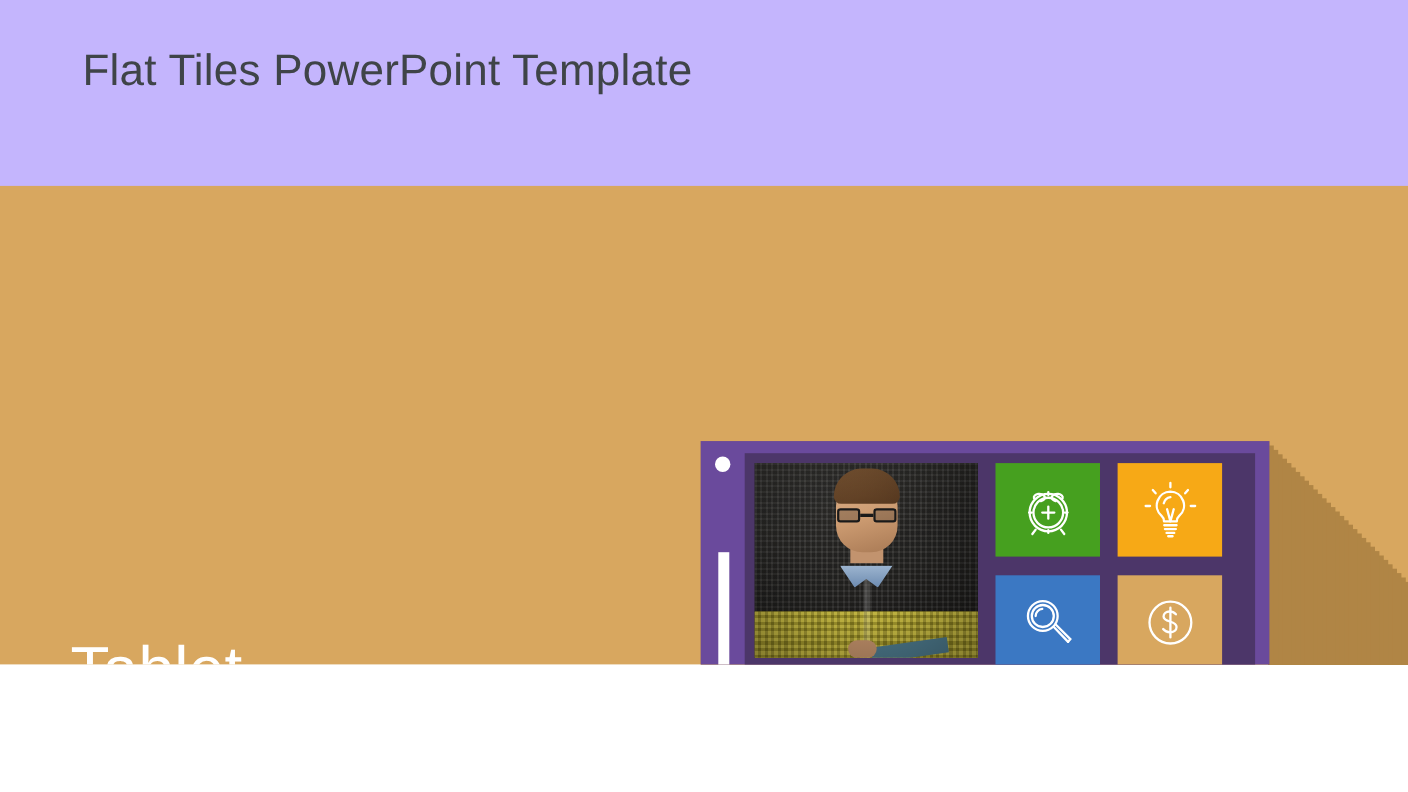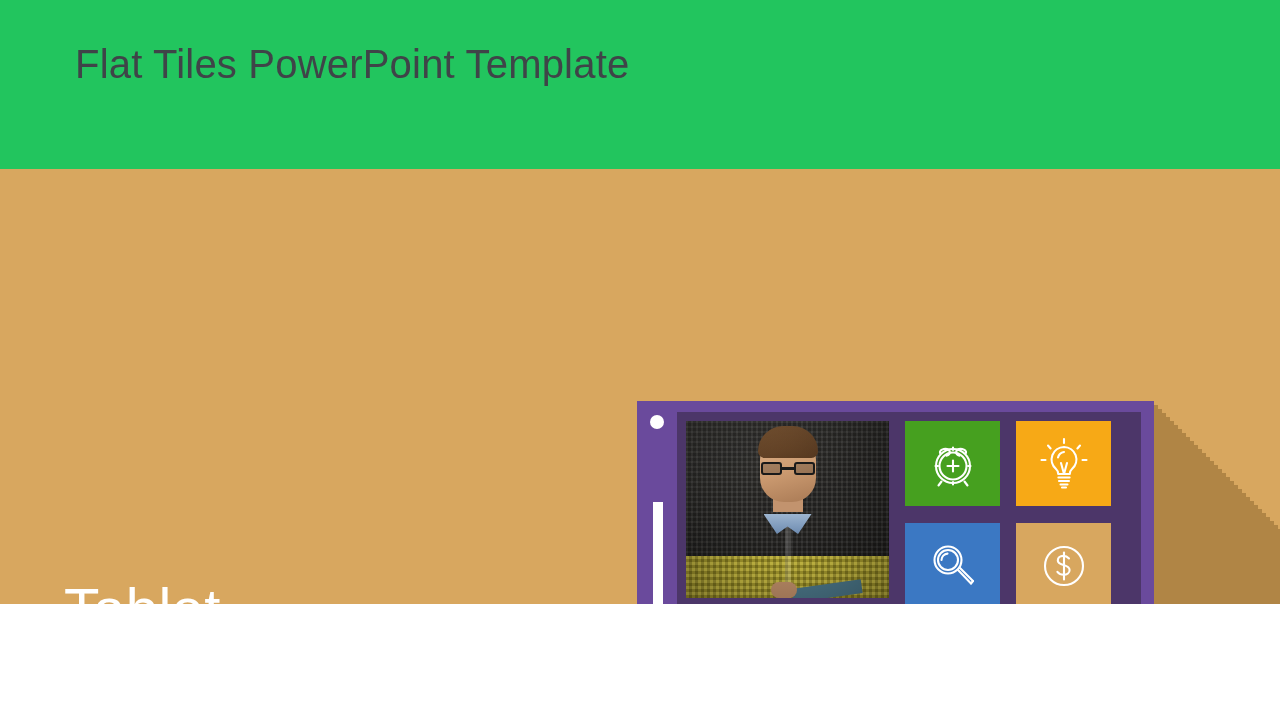--- a/index.html
+++ b/index.html
@@ -9,21 +9,21 @@
     height: 720px;
     overflow: hidden;
     background: #ffffff;
     font-family: "Liberation Sans", sans-serif;
   }
 
   #slide {
     position: relative;
     width: 1280px;
     height: 596px;
-    background: #22c55e;
+    background: #c4b5fd;
   }
 
   
   #slide-title {
     position: absolute;
     left: 75px;
     top: 42px;
     font-size: 40px;
     font-weight: 400;
     letter-spacing: 0.2px;

